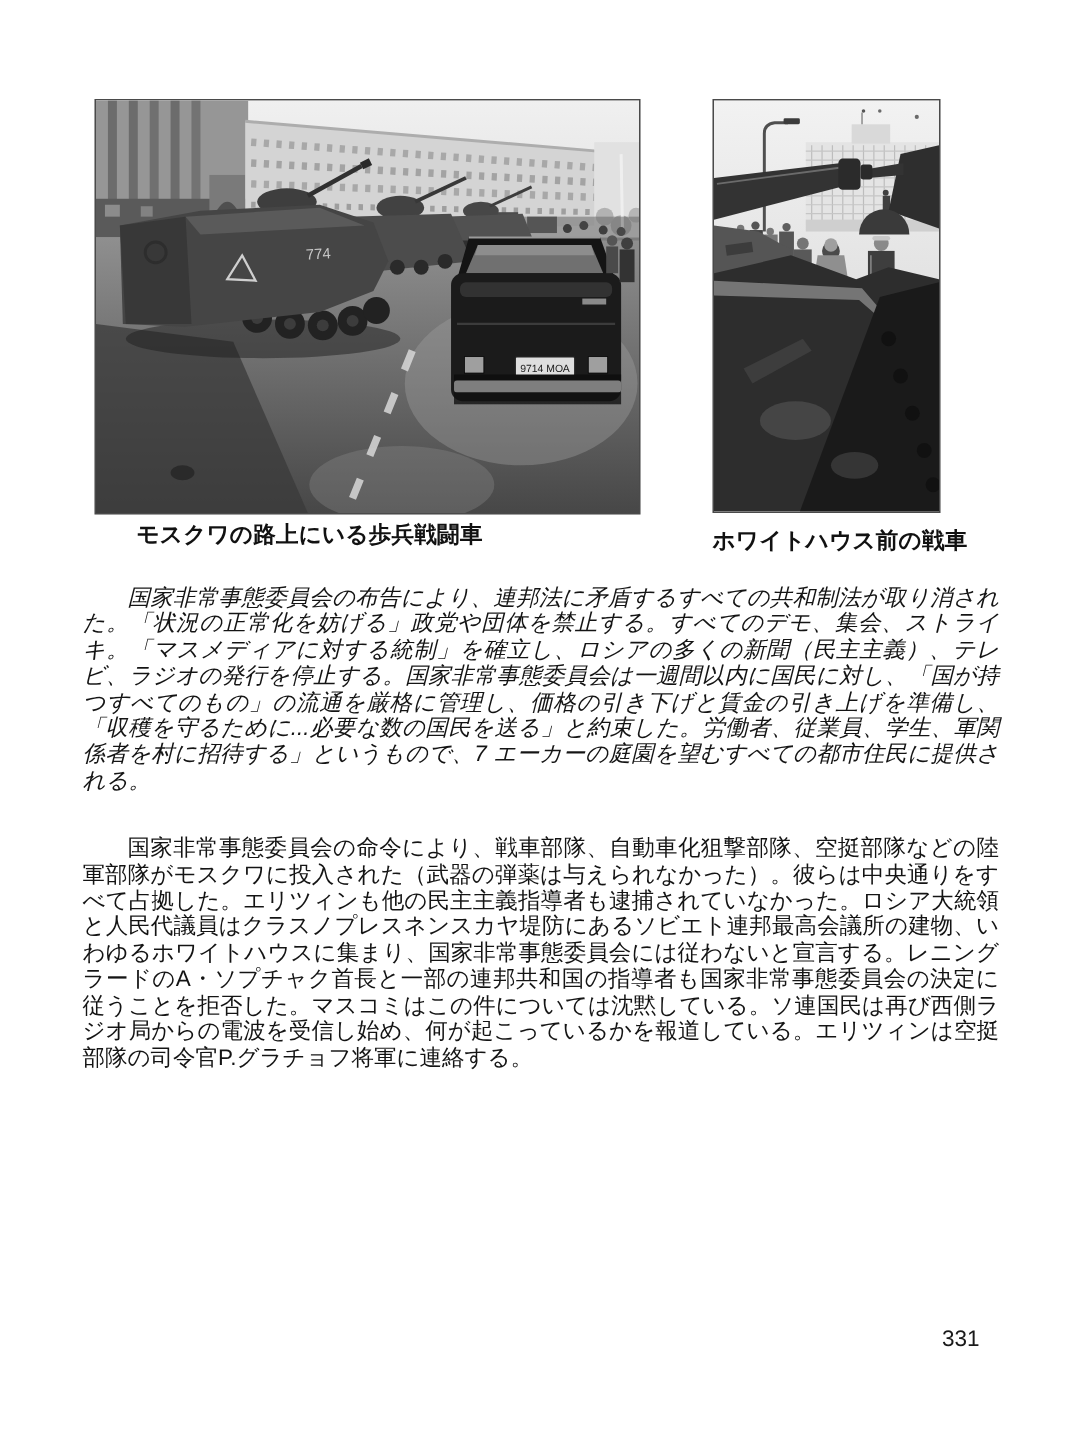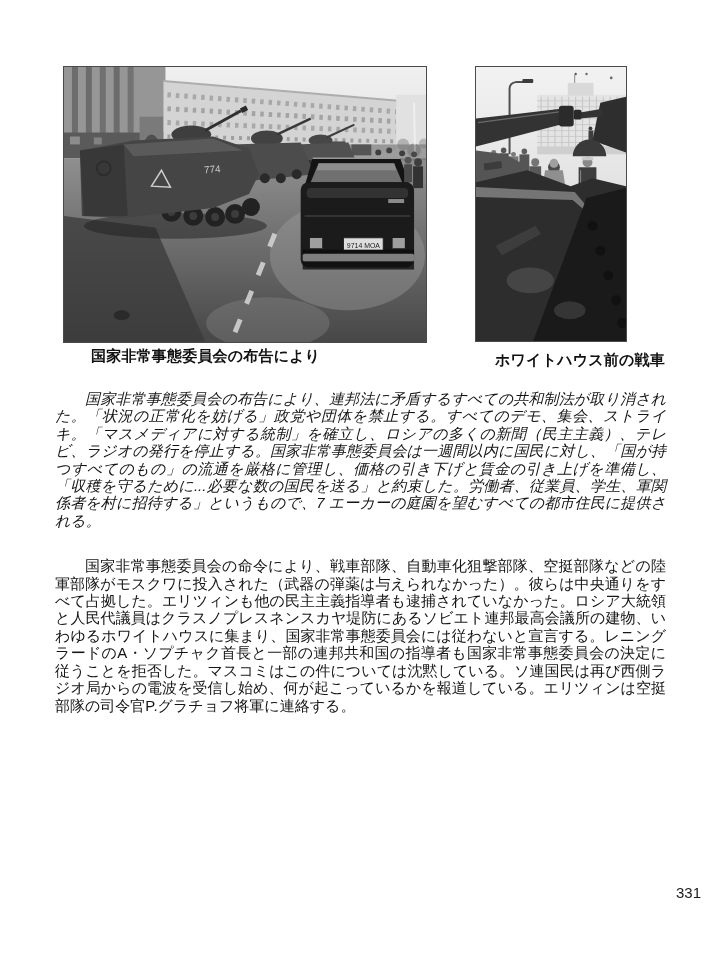--- a/index.html
+++ b/index.html
@@ -23,34 +23,34 @@
   #photo-right{left:475px;top:66px;width:152px;height:276px;}
   .caption{
     position:absolute;
     font-weight:bold;
     font-size:15px;
     color:#111;
     white-space:nowrap;
     letter-spacing:0.2px;
   }
   #caption-left{left:91px;top:347px;}
-  #caption-right{left:495px;top:351px;}
+  #caption-right{left:475px;top:351px;}
   .body-text{
     position:absolute;
     left:55px;top:390px;width:611px;
     font-size:15px;
     line-height:17.4px;
     text-align:justify;
   }
   .para{margin:0;text-indent:30px;}
   .para.italic{font-style:italic;}
   .para + .para{margin-top:28px;}
   .page-number{
     position:absolute;
-    left:676px;top:884px;
+    left:628px;top:884px;
     font-size:15px;
     color:#1a1a1a;
   }
   svg{display:block;}
 </style>
 </head>
 <body>
 
 <div class="page">
 
@@ -287,21 +287,21 @@
         <circle cx="134" cy="210" r="5" fill="#111"></circle>
           <circle cx="142" cy="235" r="5" fill="#111"></circle>
         <circle cx="148" cy="258" r="5" fill="#111"></circle>
         <ellipse cx="55" cy="215" rx="24" ry="13" fill="#5e5e5e" opacity="0.5"></ellipse>
         <ellipse cx="95" cy="245" rx="16" ry="9" fill="#4f4f4f" opacity="0.5"></ellipse>
         <polygon points="20,180 60,160 66,168 26,190" fill="#474747" opacity="0.6"></polygon>
       </g>
     </svg>
   </figure>
 
-  <div id="caption-left" class="caption">国家非常事態委員会の布告により</div>
+  <div id="caption-left" class="caption">モスクワの路上にいる歩兵戦闘車</div>
   <div id="caption-right" class="caption">ホワイトハウス前の戦車</div>
 
   <div class="body-text">
     <p class="para italic">国家非常事態委員会の布告により、連邦法に矛盾するすべての共和制法が取り消された。「状況の正常化を妨げる」政党や団体を禁止する。すべてのデモ、集会、ストライキ。「マスメディアに対する統制」を確立し、ロシアの多くの新聞（民主主義）、テレビ、ラジオの発行を停止する。国家非常事態委員会は一週間以内に国民に対し、「国が持つすべてのもの」の流通を厳格に管理し、価格の引き下げと賃金の引き上げを準備し、「収穫を守るために...必要な数の国民を送る」と約束した。労働者、従業員、学生、軍関係者を村に招待する」というもので、7 エーカーの庭園を望むすべての都市住民に提供される。</p>
     <p class="para">国家非常事態委員会の命令により、戦車部隊、自動車化狙撃部隊、空挺部隊などの陸軍部隊がモスクワに投入された（武器の弾薬は与えられなかった）。彼らは中央通りをすべて占拠した。エリツィンも他の民主主義指導者も逮捕されていなかった。ロシア大統領と人民代議員はクラスノプレスネンスカヤ堤防にあるソビエト連邦最高会議所の建物、いわゆるホワイトハウスに集まり、国家非常事態委員会には従わないと宣言する。レニングラードのA・ソプチャク首長と一部の連邦共和国の指導者も国家非常事態委員会の決定に従うことを拒否した。マスコミはこの件については沈黙している。ソ連国民は再び西側ラジオ局からの電波を受信し始め、何が起こっているかを報道している。エリツィンは空挺部隊の司令官P.グラチョフ将軍に連絡する。</p>
   </div>
 
   <div class="page-number">331</div>
 </div>
 

